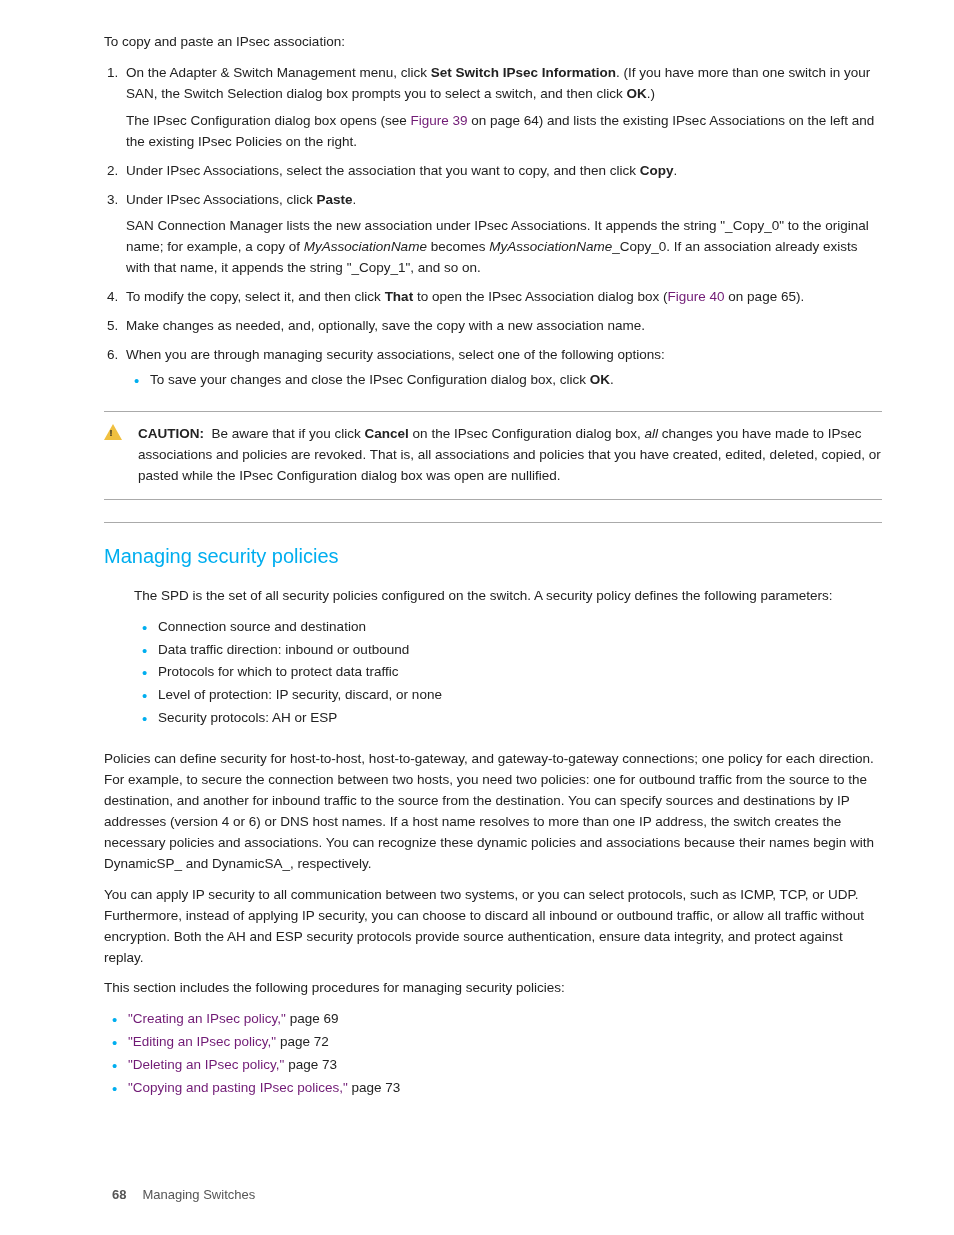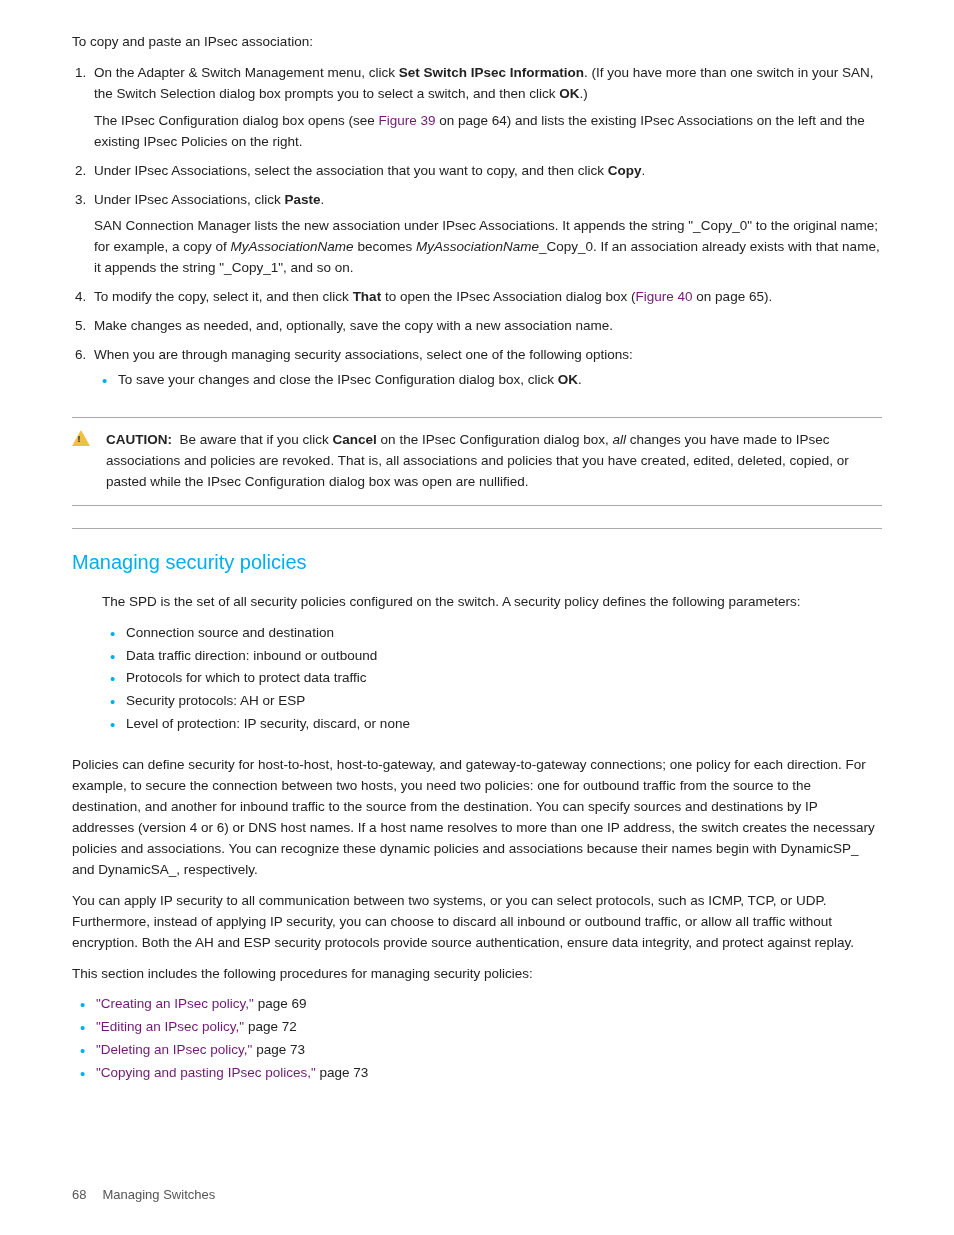--- a/index.html
+++ b/index.html
@@ -6,30 +6,30 @@
     body {
       background: #fff;
       font-family: Arial, Helvetica, sans-serif;
       font-size: 13.5px;
       color: #222;
       line-height: 1.55;
     }
     .page {
       width: 954px;
       min-height: 1235px;
-      padding: 32px 72px 48px 72px;
+      padding: 32px 72px 48px 104px;
       position: relative;
     }
     
     .intro-para {
       margin-bottom: 10px;
     }
     .ordered-list {
       margin-left: 18px;
-      margin-bottom: 26px;
+      margin-bottom: 20px;
     }
     .ordered-list > li {
       margin-bottom: 8px;
       padding-left: 4px;
     }
     .ordered-list > li > .sub-para {
       margin-top: 6px;
       margin-left: 0;
     }
     .bullet-list {
@@ -115,21 +115,22 @@
       bottom: 30px;
       left: 72px;
       right: 72px;
       display: flex;
       align-items: center;
       gap: 16px;
       color: #555;
       font-size: 13px;
     }
     .footer-page {
-      font-weight: normal;
+      font-weight: bold;
+      margin-left: 40px;
     }
   </style>
 </head>
 <body>
 
 <div class="page">
 
   <p class="intro-para">
     <span>To copy and paste an IPsec association:</span>
   </p>
@@ -186,22 +187,22 @@
 
   <div class="indented">
     <p class="body-para">
       <span>The SPD is the set of all security policies configured on the switch. A security policy defines the following parameters:</span>
     </p>
 
     <ul class="bullet-list" style="margin-bottom:20px;">
       <li>Connection source and destination</li>
       <li>Data traffic direction: inbound or outbound</li>
       <li>Protocols for which to protect data traffic</li>
+      <li>Level of protection: IP security, discard, or none</li>
       <li>Security protocols: AH or ESP</li>
-      <li>Level of protection: IP security, discard, or none</li>
     </ul>
   </div>
 
   <p class="body-para">
     Policies can define security for host-to-host, host-to-gateway, and gateway-to-gateway connections; one policy for each direction. For example, to secure the connection between two hosts, you need two policies: one for outbound traffic from the source to the destination, and another for inbound traffic to the source from the destination. You can specify sources and destinations by IP addresses (version 4 or 6) or DNS host names. If a host name resolves to more than one IP address, the switch creates the necessary policies and associations. You can recognize these dynamic policies and associations because their names begin with DynamicSP_ and DynamicSA_, respectively.
   </p>
 
   <p class="body-para">
     You can apply IP security to all communication between two systems, or you can select protocols, such as ICMP, TCP, or UDP. Furthermore, instead of applying IP security, you can choose to discard all inbound or outbound traffic, or allow all traffic without encryption. Both the AH and ESP security protocols provide source authentication, ensure data integrity, and protect against replay.
   </p>

